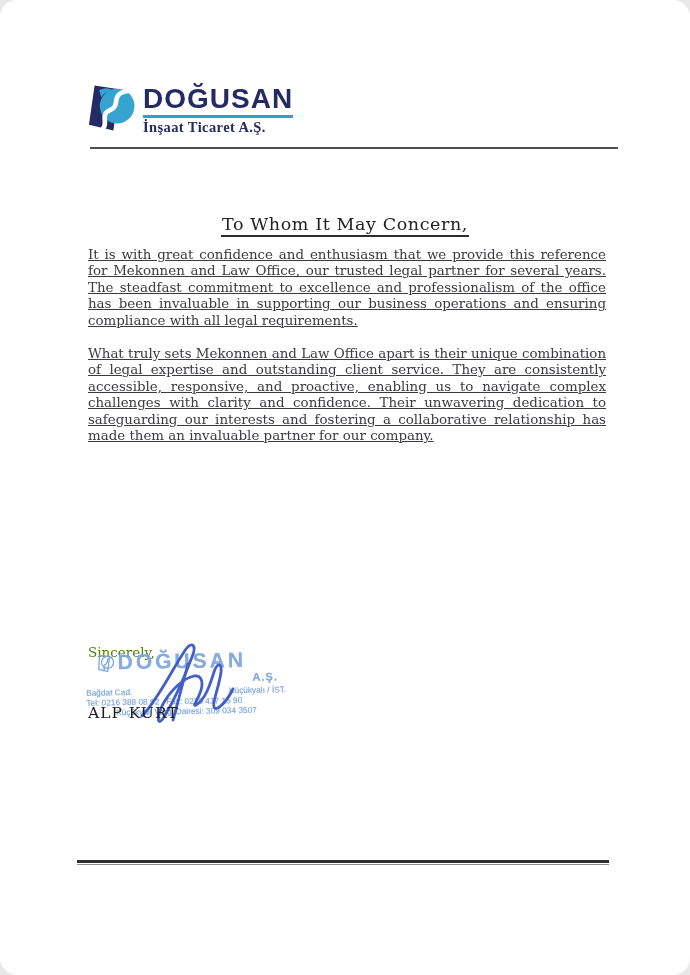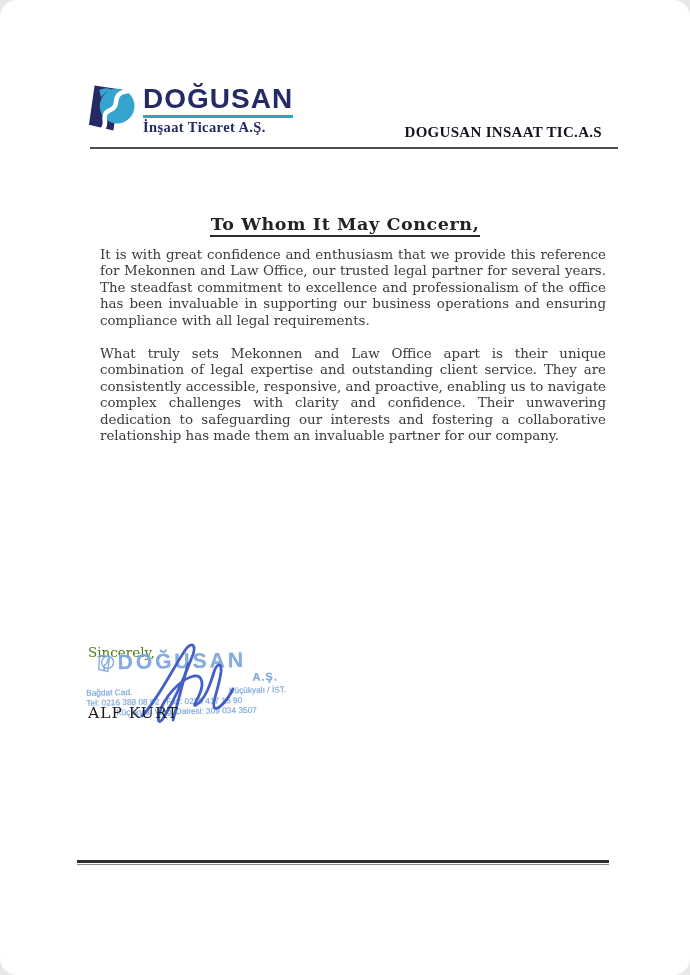--- a/index.html
+++ b/index.html
@@ -37,30 +37,31 @@
     letter-spacing:0.3px;
   }
   .header-rule{
     position:absolute;left:90px;top:147px;width:528px;height:2px;
     background:#4d4d54;
   }
 
   
   .title{position:absolute;left:0;top:214px;width:100%;text-align:center;}
   .title span{
-    font-weight:bold;font-size:17.5px;color:#232327;
+    font-weight:normal;font-size:17.5px;color:#232327;
     letter-spacing:0.6px;
     border-bottom:2px solid #2c2c30;padding:0 1px 1px 1px;text-align:center;
   }
   .letter-body{position:absolute;left:88px;top:247px;width:518px;}
   .letter-body p{
-    margin:0 0 17px 12px;
+    margin:0 0 17px 0;
     text-align:justify;
     font-size:13.4px;line-height:16.4px;
     color:#3a3a40;
+    text-decoration:underline;
   }
   .closing{position:absolute;left:88px;top:644px;font-size:13.5px;color:#4d7c0f;}
   .signatory{
     position:absolute;left:88px;top:704px;
     font-weight:normal;font-size:15.5px;letter-spacing:1px;color:#1b1b22;
   }
 
   
   .stamp{
     position:absolute;left:86px;top:650px;width:200px;
@@ -107,21 +108,20 @@
   <svg class="logo-icon" viewBox="0 0 50 52" aria-hidden="true">
     <path d="M7,3 L33,7 L27,51 L1,45 Z" fill="#242a63"></path>
     <circle cx="31" cy="25" r="18.5" fill="#35a4ce"></circle>
     <path d="M12,8 Q20,4 26,8 Q17,10 14,16 Z" fill="#35a4ce"></path>
     <path d="M43,9 C22,12 36,24 24,29 C12,34 22,42 16,49" fill="none" stroke="#ffffff" stroke-width="5" stroke-linecap="round"></path>
   </svg>
   <div class="logo-text">
     <div class="logo-name">DOĞUSAN</div>
     <div class="logo-sub">İnşaat Ticaret A.Ş.</div>
   </div>
-  <div class="company-name">DOGUSAN INSAAT TIC.A.S</div>
   <div class="header-rule"></div>
 
   <div class="title">
     <span>To Whom It May Concern,</span>
   </div>
 
   <div class="letter-body">
     <p>It is with great confidence and enthusiasm that we provide this reference for Mekonnen and Law Office, our trusted legal partner for several years. The steadfast commitment to excellence and professionalism of the office has been invaluable in supporting our business operations and ensuring compliance with all legal requirements.</p>
     <p>What truly sets Mekonnen and Law Office apart is their unique combination of legal expertise and outstanding client service. They are consistently accessible, responsive, and proactive, enabling us to navigate complex challenges with clarity and confidence. Their unwavering dedication to safeguarding our interests and fostering a collaborative relationship has made them an invaluable partner for our company.</p>
   </div>

